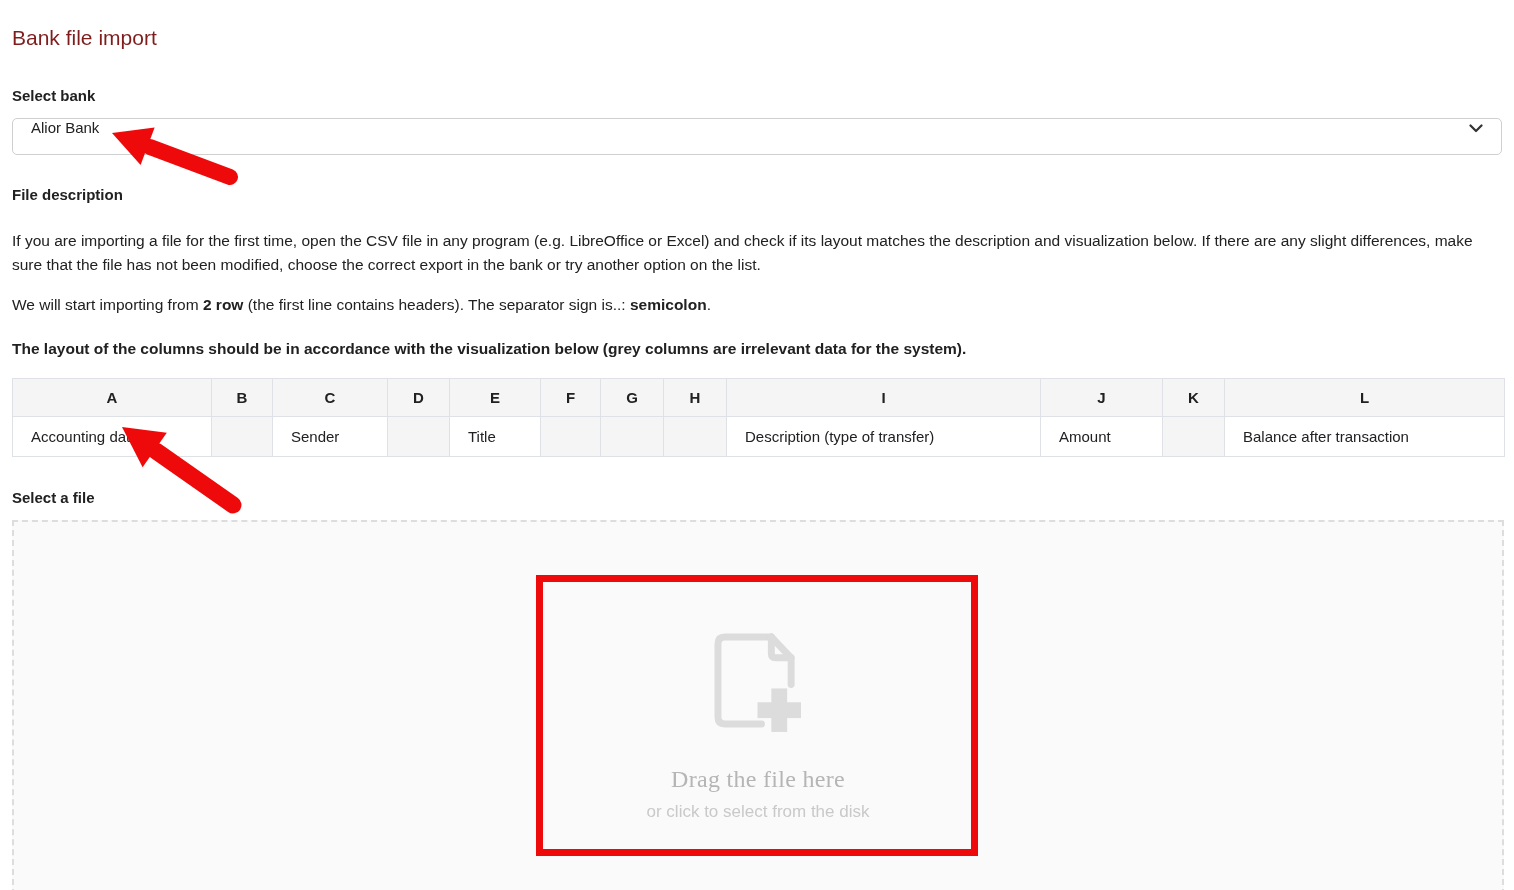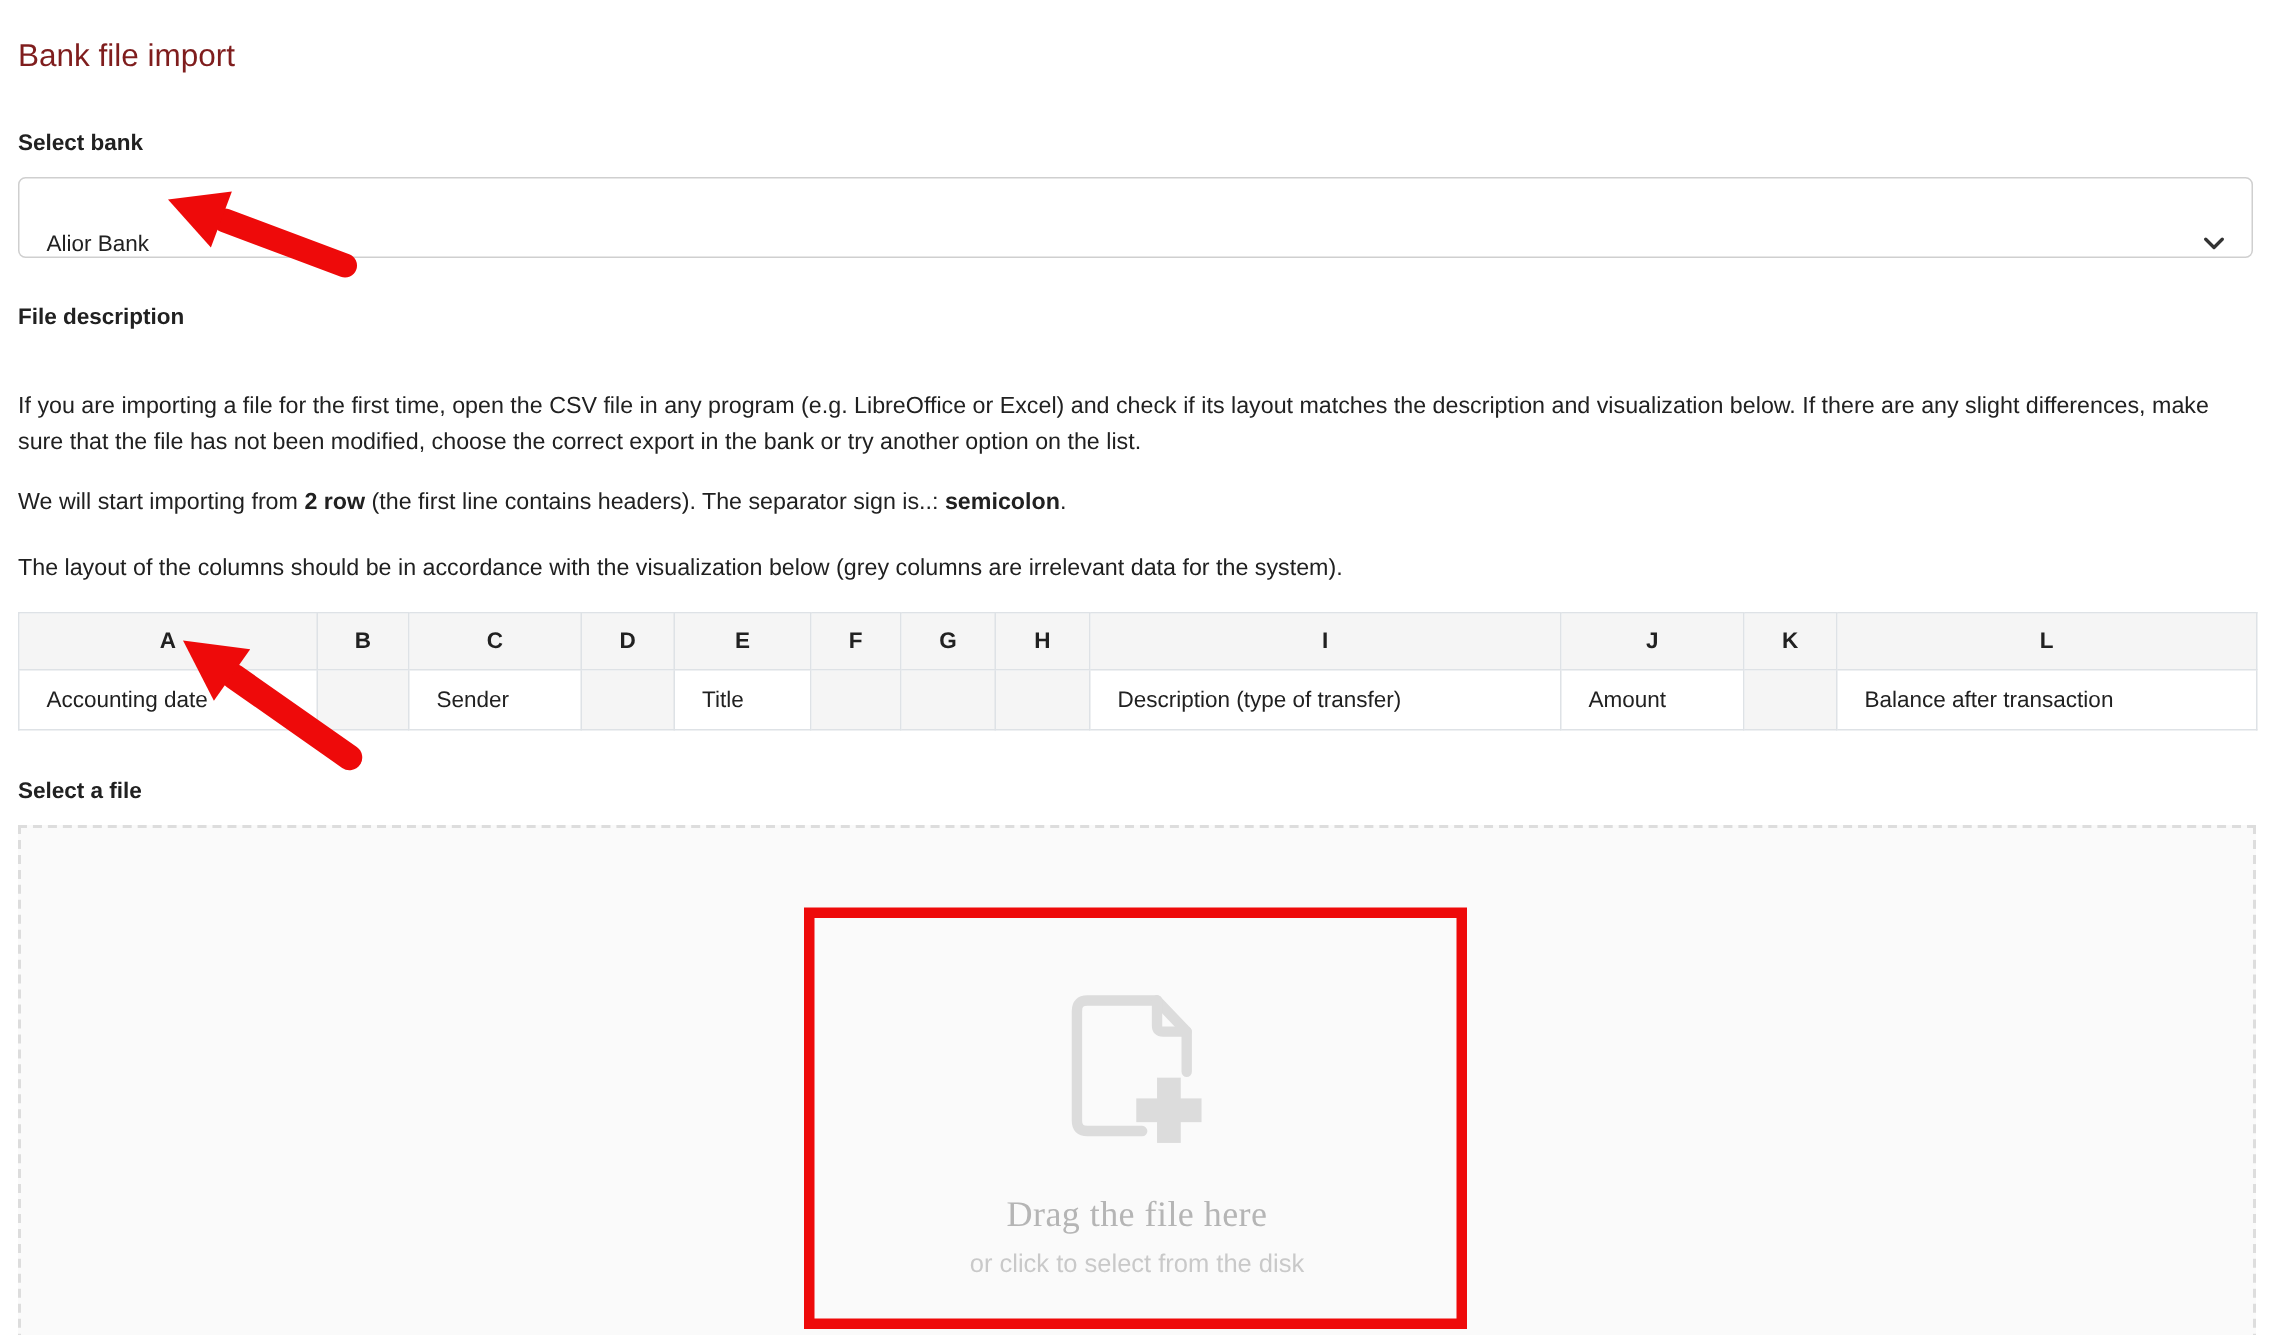--- a/index.html
+++ b/index.html
@@ -23,43 +23,43 @@
     font-size: 15px;
     font-weight: 700;
     color: #212121;
   }
   .label-bank { margin-top: 37px; }
   .label-desc { margin-top: 31px; }
   .label-file { margin-top: 32px; }
 
   .select {
     margin-top: 14px;
-    height: 54px;
+    height: 37px;
     width: 100%;
     border: 1px solid #cfcfcf;
     border-radius: 5px;
     background: #ffffff;
     display: flex;
-    align-items: flex-end;
+    align-items: flex-start;
     justify-content: space-between;
     padding: 0 18px;
     font-size: 15px;
     cursor: pointer;
     gap: 48px;
   }
   .select .chev { flex: 0 0 auto; margin-left: 10px; }
 
   .para {
     font-size: 15.5px;
     line-height: 24px;
     color: #212121;
   }
-  .para.p1 { margin-top: 39px; }
+  .para.p1 { margin-top: 26px; }
   .para.p2 { margin-top: 16px; }
-  .para.p3 { margin-top: 20px; }
+  .para.p3 { margin-top: 20px; font-weight: bold; }
   .para b { font-weight: 700; }
 
   table.cols {
     margin-top: 17px;
     width: 1490px;
     border-collapse: collapse;
     table-layout: fixed;
     font-size: 15px;
   }
   table.cols th, table.cols td {

